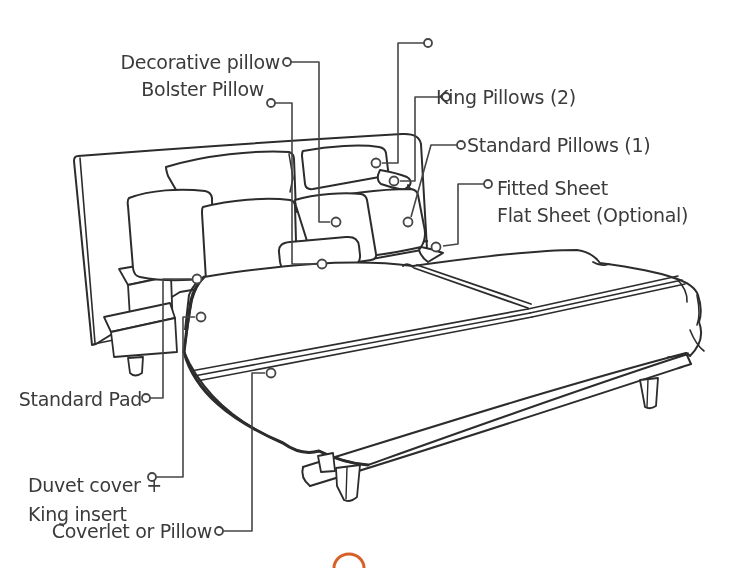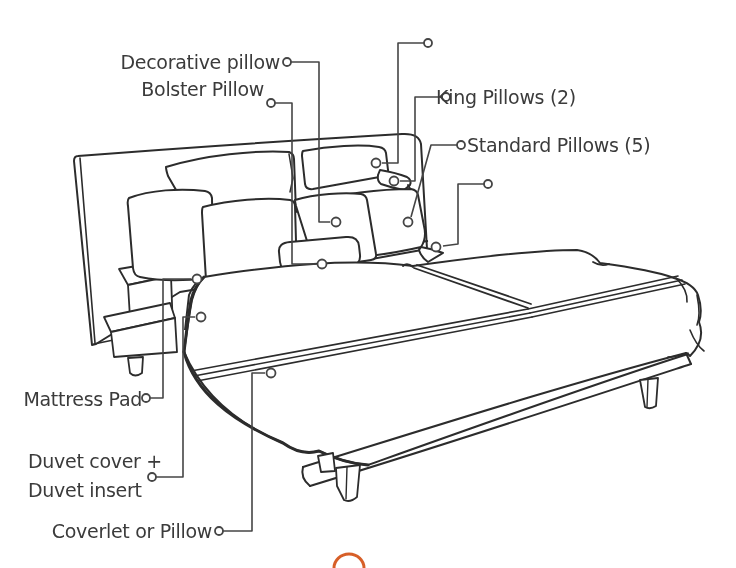--- a/index.html
+++ b/index.html
@@ -7,21 +7,21 @@
     position:relative;width:736px;height:568px;background:#ffffff;
     overflow:hidden;font-family:"DejaVu Sans","Liberation Sans",sans-serif;
   }
   .stage svg{position:absolute;left:0;top:0;}
   .lbl{
     position:absolute;font-size:19px;letter-spacing:-0.3px;color:#3b3b3b;
     white-space:nowrap;line-height:22px;user-select:none;
   }
   .lbl.two{line-height:27px;}
   .lbl.two span{display:block;}
-  .lbl.duvet2{line-height:29px;}
+  .lbl.duvet2{line-height:29px;margin-top:24px;}
 </style>
 </head>
 <body>
 
 <div class="stage">
 
   <svg width="736" height="568" viewBox="0 0 736 568">
 
     <g stroke="#2c2c2c" stroke-width="2" fill="#ffffff" stroke-linejoin="round" stroke-linecap="round">
       <path d="M78,156 C180,148 300,140 402,134 Q419,133 421,144 L427,249 L300,272 L180,292 L96,344 L92,345 L74,161 Q74,156 78,156 Z"></path>
@@ -118,27 +118,29 @@
       <circle cx="219" cy="531" r="4"></circle>
       <circle cx="271" cy="373" r="4.5"></circle>
     </g>
 
     <path fill="none" stroke="#d75f28" stroke-width="3" d="M334,568 A15,14 0 0 1 364,568"></path>
   </svg>
 
   <div class="lbl" style="top:51px;right:456px">Decorative pillow</div>
   <div class="lbl" style="top:78px;right:472px">Bolster Pillow</div>
   <div class="lbl" style="top:86px;left:436px">King Pillows (2)</div>
-  <div class="lbl" style="top:134px;left:467px">Standard Pillows (5)</div>
+  <div class="lbl" style="top:134px;left:467px">Standard Pillows (1)</div>
 
   <div class="lbl two" style="top:175px;left:497px">
+    <span>Fitted Sheet</span>
+    <span>Flat Sheet (Optional)</span>
   </div>
 
-  <div class="lbl" style="top:388px;right:594px">Mattress Pad</div>
+  <div class="lbl" style="top:388px;right:594px">Standard Pad</div>
 
   <div class="lbl two duvet2" style="top:447px;left:28px">
     <span>Duvet cover +</span>
-    <span>Duvet insert</span>
+    <span>King insert</span>
   </div>
 
   <div class="lbl" style="top:520px;right:524px">Coverlet or Pillow</div>
 
 </div>
 
 </body></html>

